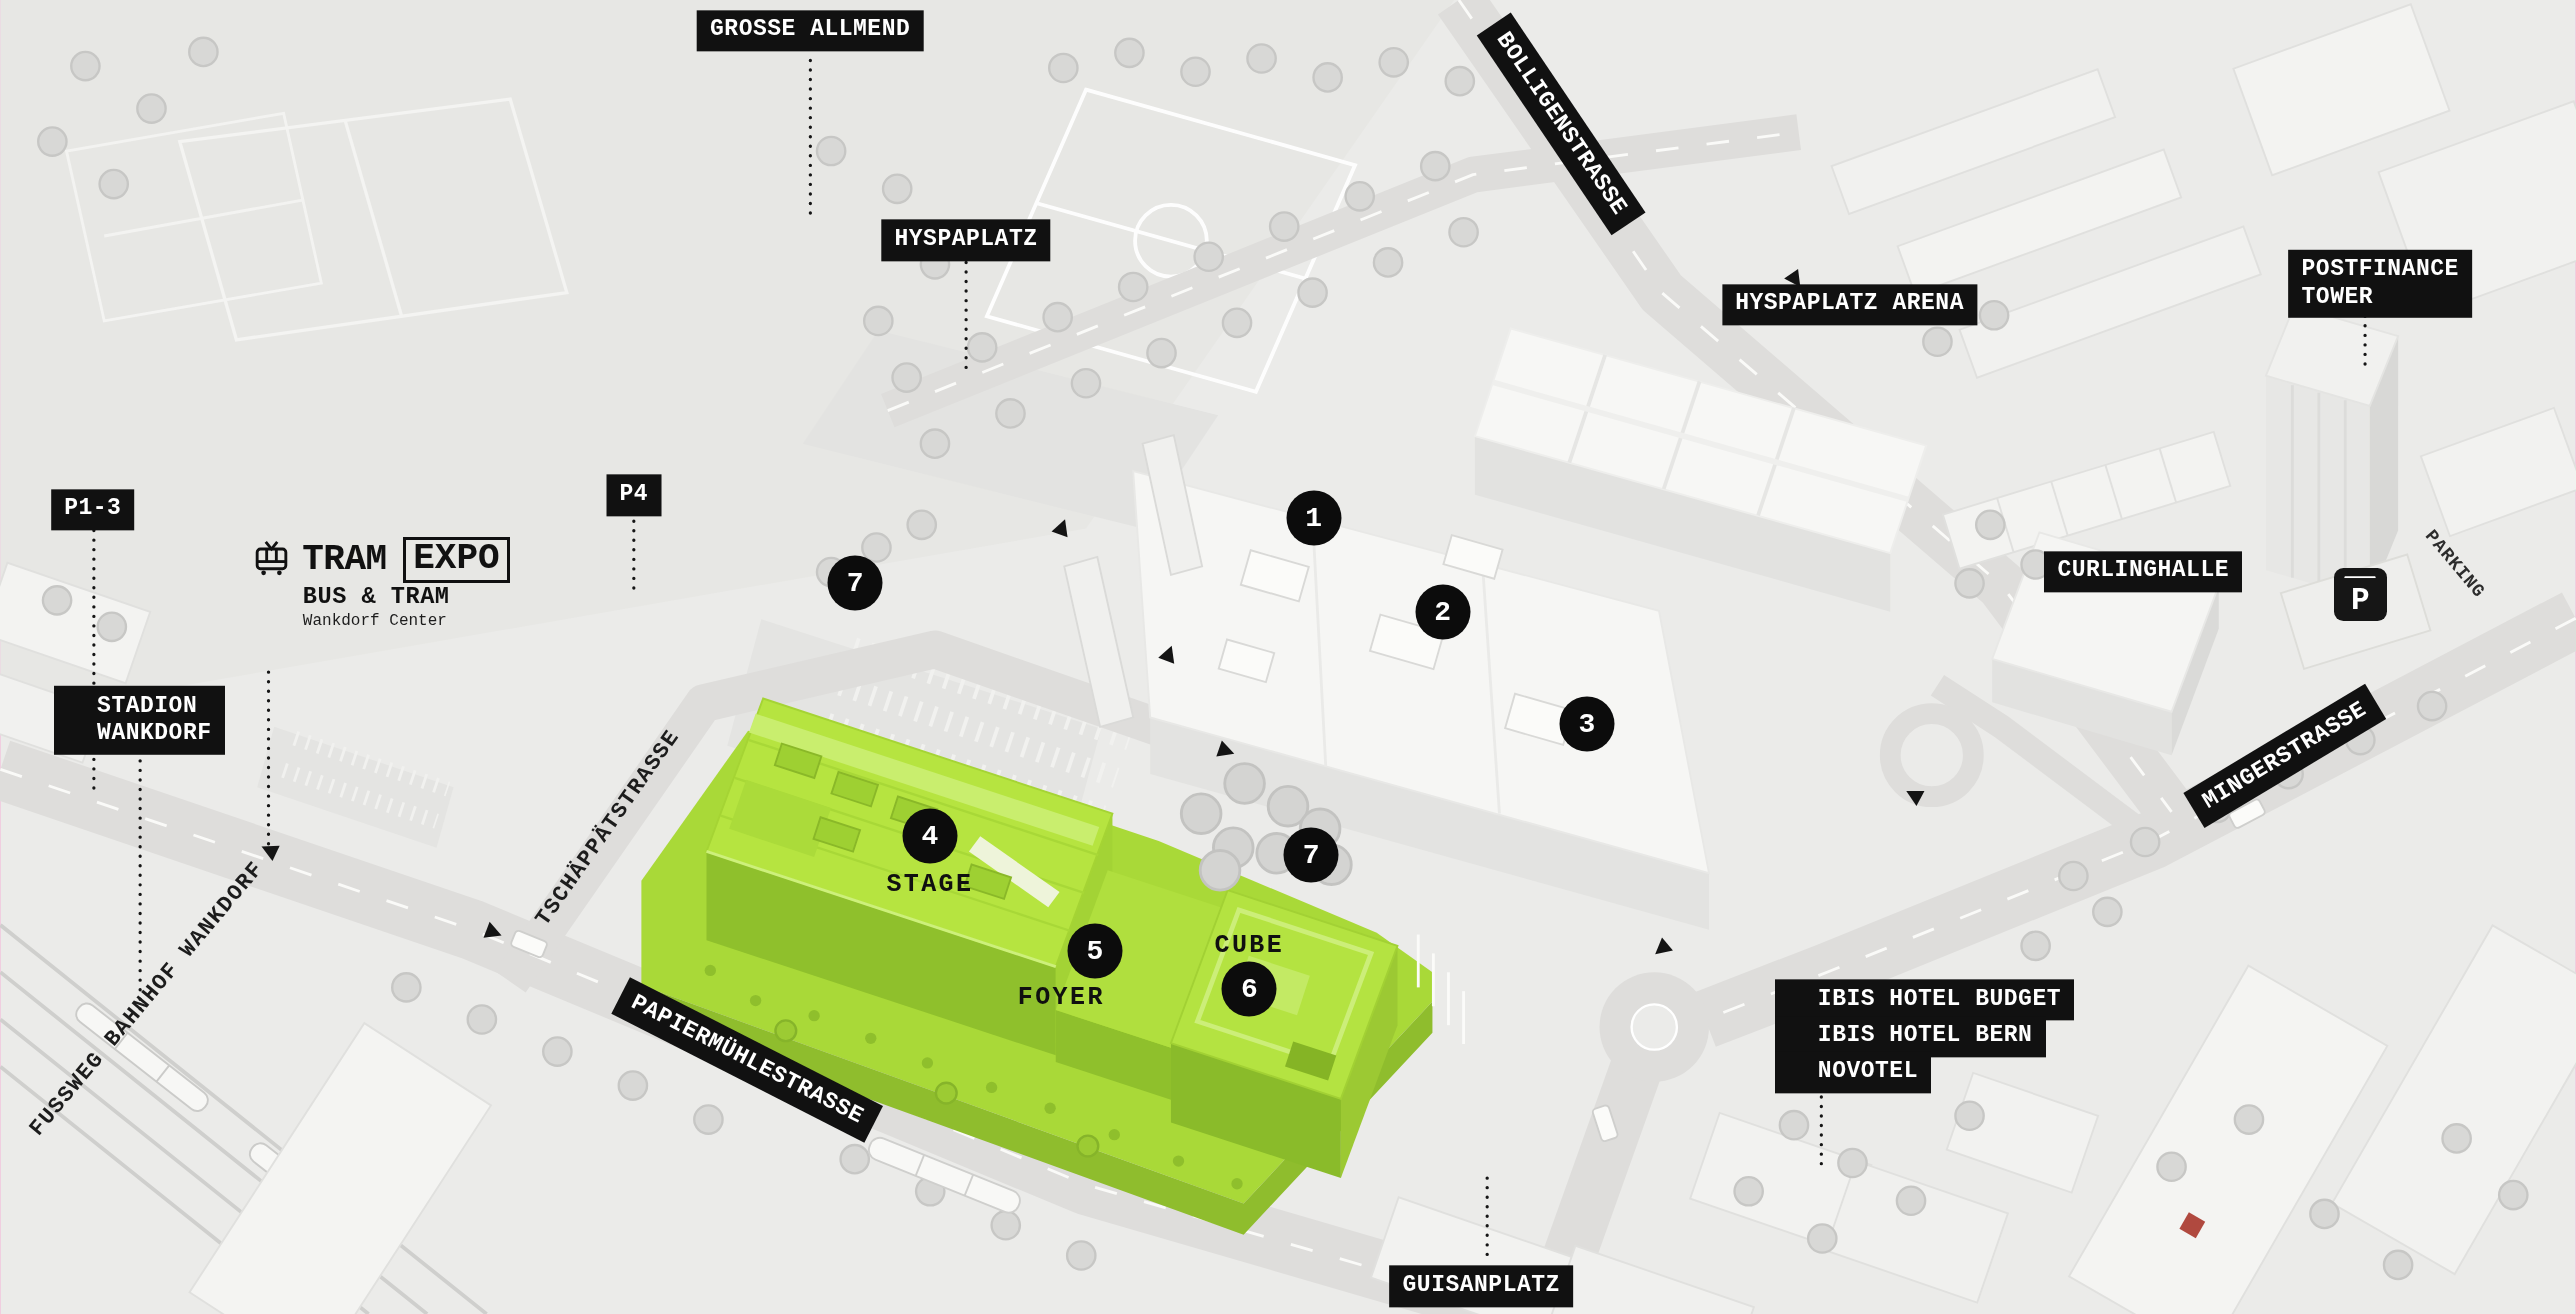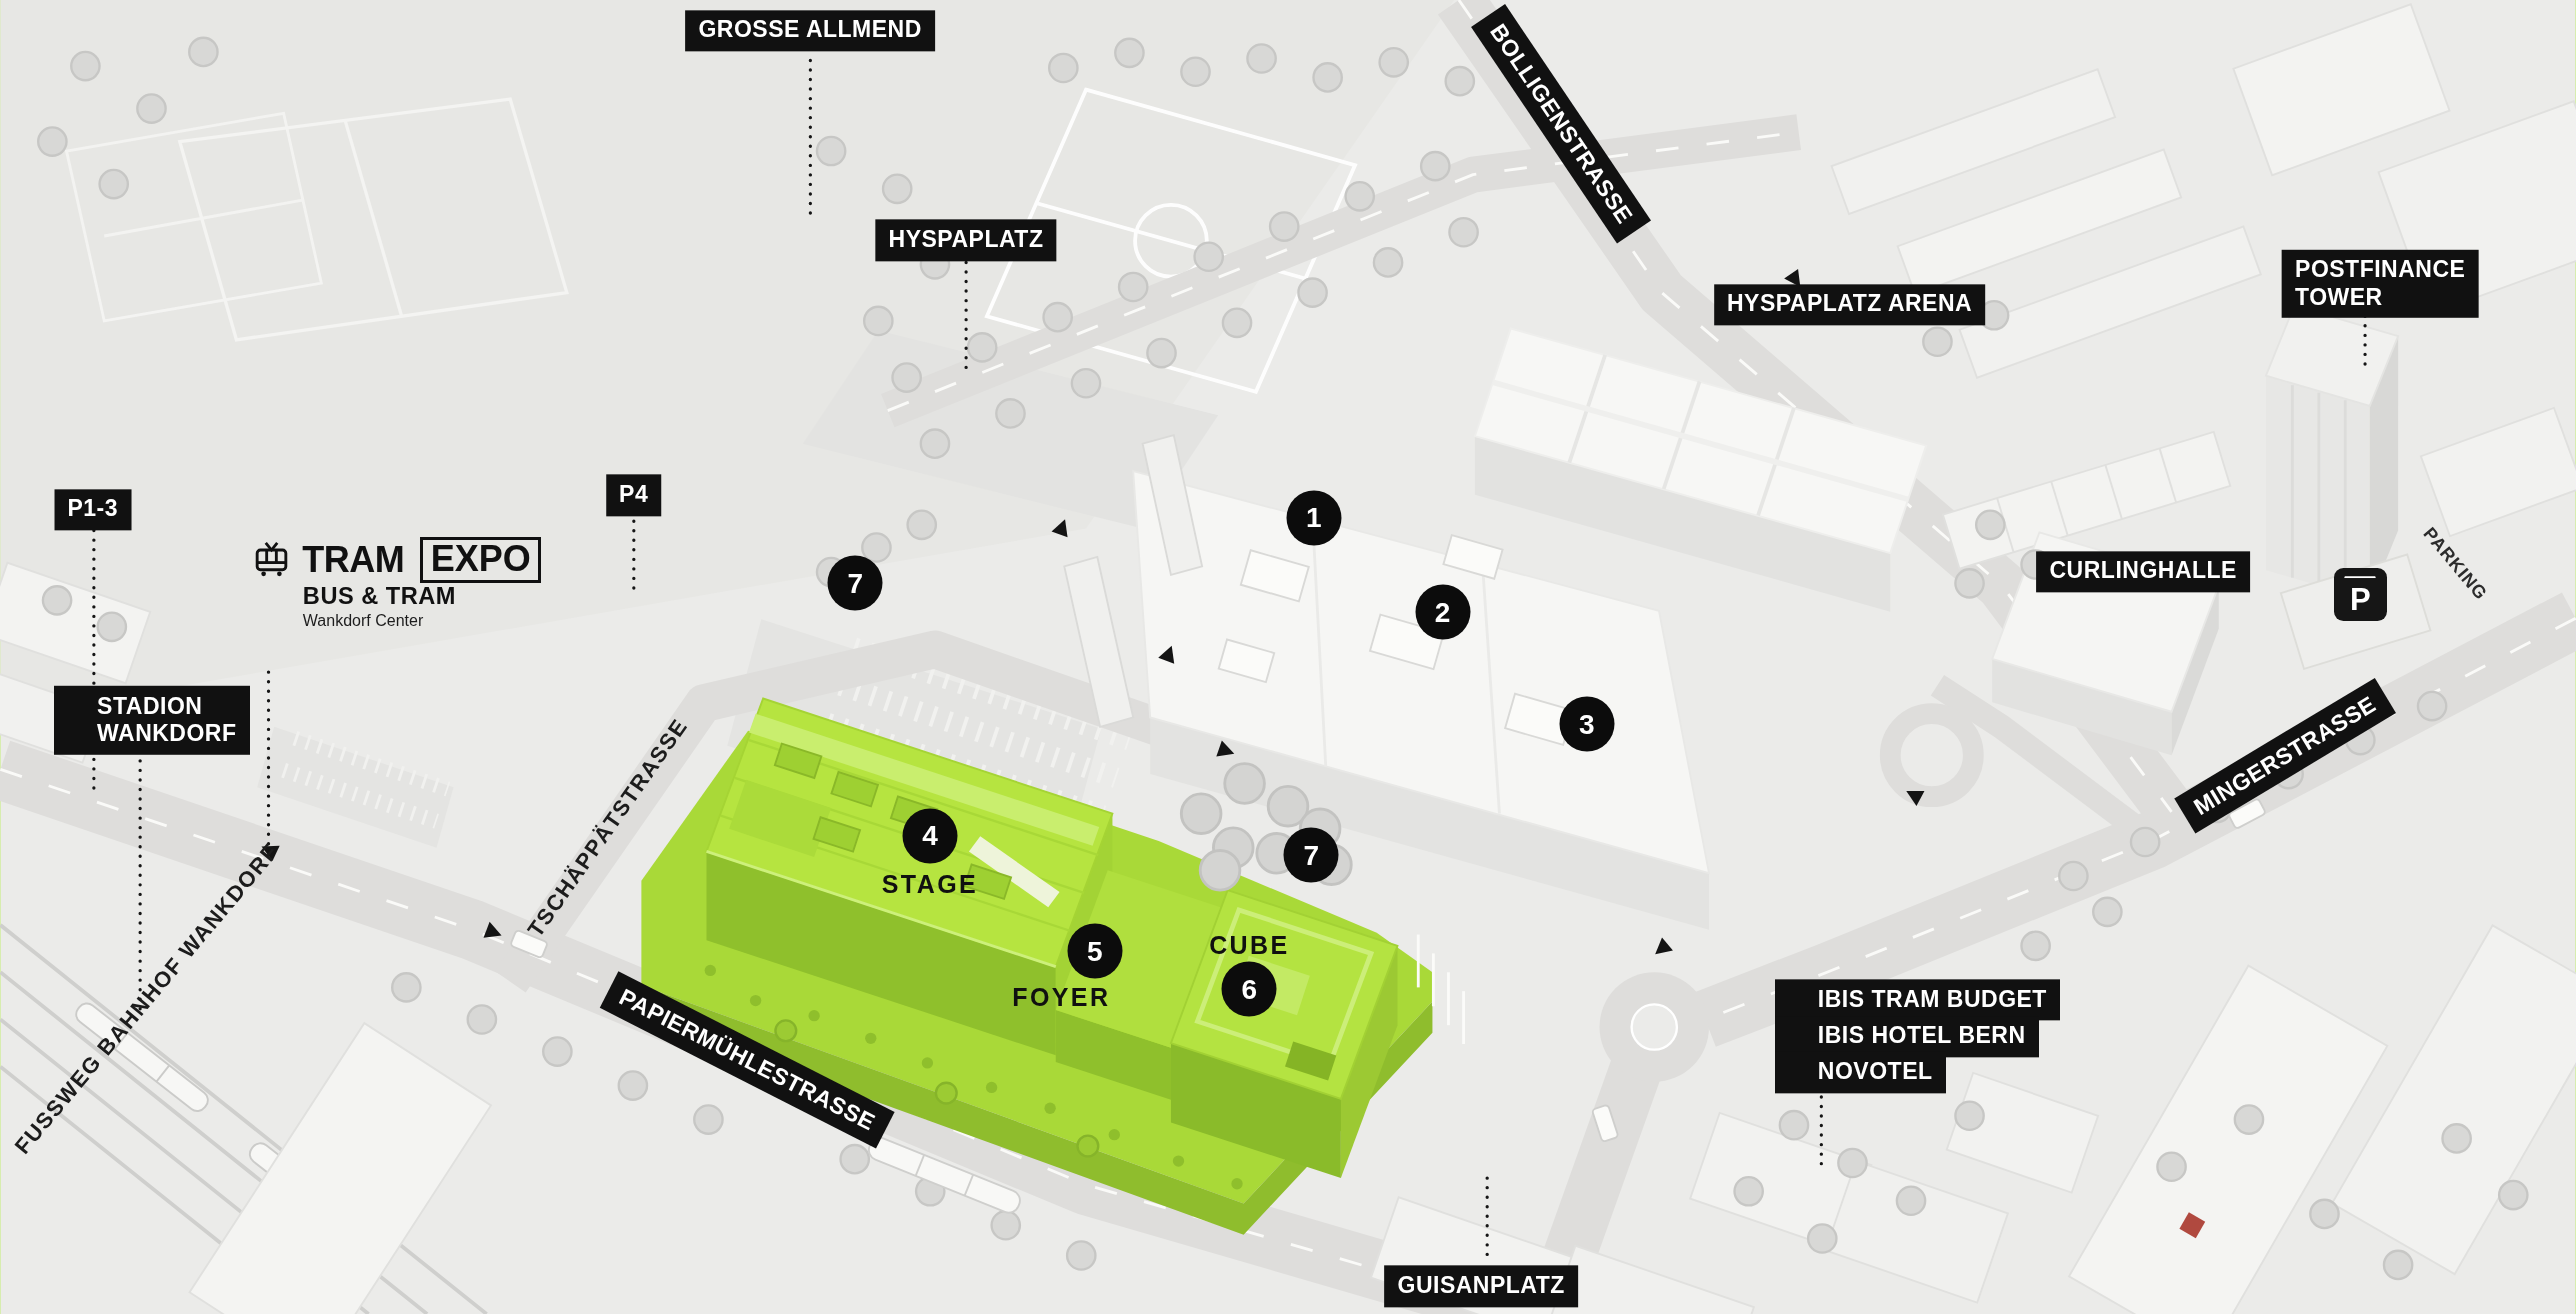--- a/index.html
+++ b/index.html
@@ -1,18 +1,18 @@
 <!DOCTYPE html>
 <html style="font-size:15px"><head>
 <meta charset="utf-8">
 <title>BERNEXPO map</title>
 <style>
   html,body{margin:0;padding:0;background:#e9e9e7;}
-  .stage{position:relative;width:2576px;height:1314px;overflow:hidden;background:#bef264;
-         font-family:Liberation Sans, sans-serif;}
+  .stage{position:relative;width:2576px;height:1314px;overflow:hidden;background:#f9a8d4;
+         font-family:Liberation Mono, monospace;}
   svg.base{position:absolute;left:0;top:0;}
   .labels{position:absolute;left:0;top:0;width:100%;height:100%;}
 
   .chip{position:absolute;transform:translate(-50%,-50%) rotate(var(--rot,0deg));
         background:#111;color:#fff;font-weight:700;font-size:23px;line-height:1.18;
         padding:6.6px 13.2px 7.6px;letter-spacing:0.5px;white-space:nowrap;}
   .chip.anchor-left{transform:translate(0,-50%) rotate(var(--rot,0deg));padding-left:43px;}
   .chip .ln{display:block;}
 
   .street{position:absolute;transform:translate(-50%,-50%) rotate(var(--rot,0deg));
@@ -483,21 +483,21 @@
     </div>
     <div class="chip" style="left:83.2%;top:43.5%">CURLINGHALLE</div>
     <div class="chip" style="left:88.7%;top:57.5%;--rot:-31deg">MINGERSTRASSE</div>
     <div class="chip" style="left:3.6%;top:38.8%">P1-3</div>
     <div class="chip" style="left:24.6%;top:37.7%">P4</div>
     <div class="chip anchor-left" style="left:2.1%;top:54.8%">
       <span class="ln">STADION</span>
       <span class="ln">WANKDORF</span>
     </div>
     <div class="chip" style="left:29.0%;top:80.7%;--rot:27deg">PAPIERMÜHLESTRASSE</div>
-    <div class="chip anchor-left" style="left:68.9%;top:76.1%">IBIS TRAM BUDGET</div>
+    <div class="chip anchor-left" style="left:68.9%;top:76.1%">IBIS HOTEL BUDGET</div>
     <div class="chip anchor-left" style="left:68.9%;top:78.9%">IBIS HOTEL BERN</div>
     <div class="chip anchor-left" style="left:68.9%;top:81.6%">NOVOTEL</div>
     <div class="chip" style="left:57.5%;top:97.9%">GUISANPLATZ</div>
 
     <div class="street" style="left:23.6%;top:63%;--rot:-55deg">TSCHÄPPÄTSTRASSE</div>
     <div class="street" style="left:5.7%;top:76%;--rot:-50deg">FUSSWEG BAHNHOF WANKDORF</div>
     <div class="street small" style="left:95.3%;top:42.9%;--rot:50deg">PARKING</div>
 
     <div class="marker" style="left:51.0%;top:39.4%">1</div>
     <div class="marker" style="left:56.0%;top:46.6%">2</div>

